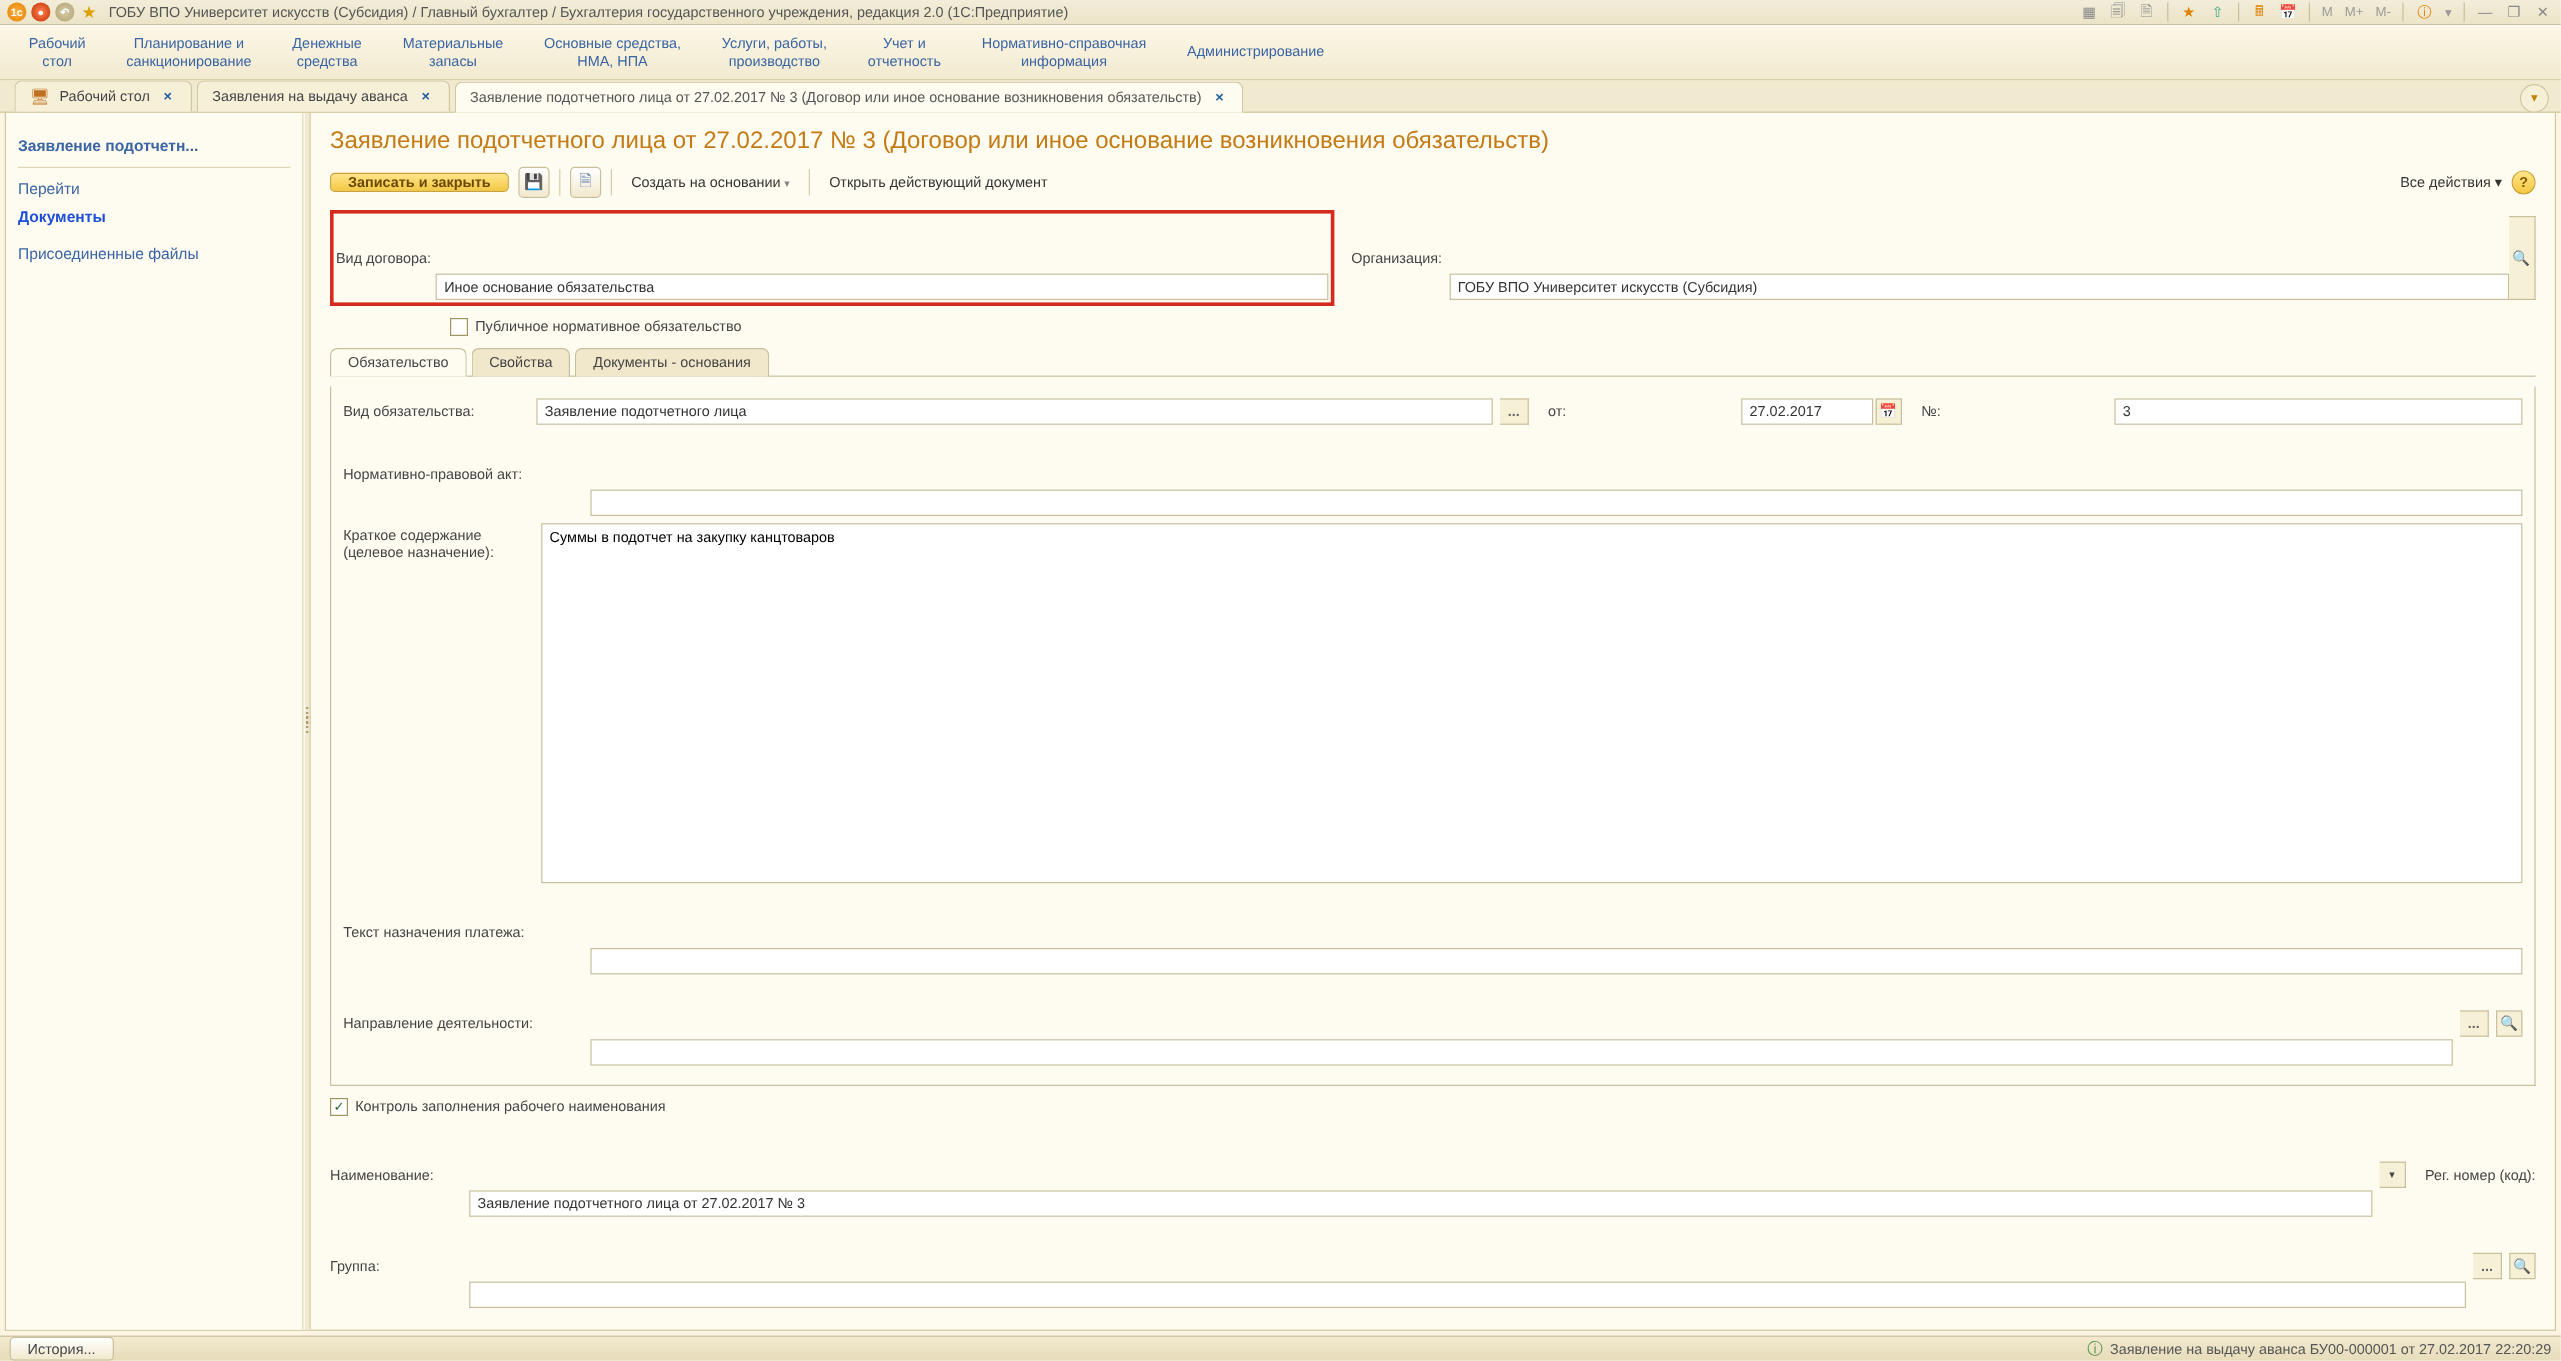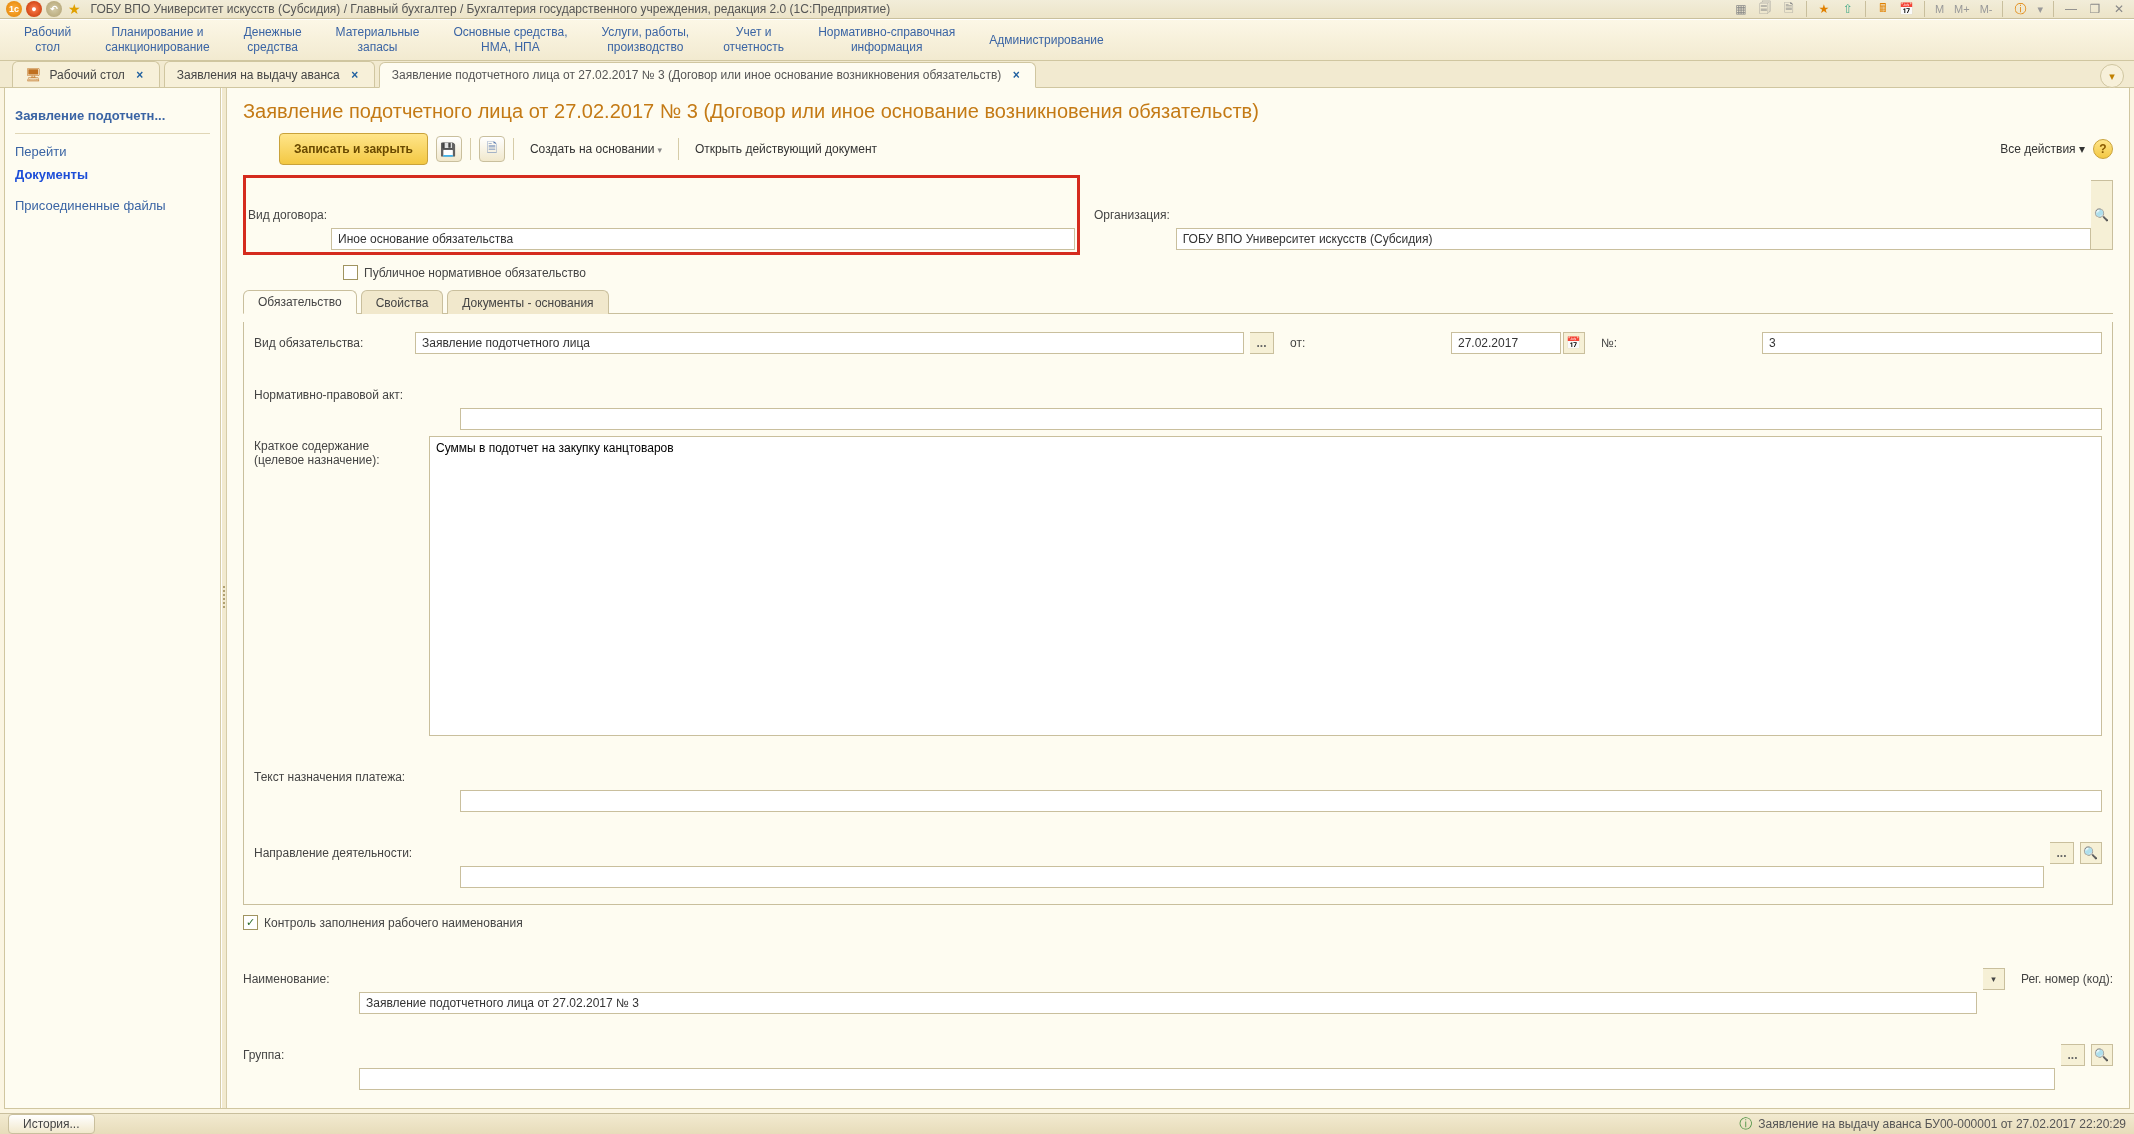--- a/index.html
+++ b/index.html
@@ -103,46 +103,46 @@
   width: 24px; height: 24px;
   border-radius:50%;
   background:#f7f0d9;
   border:1px solid #d0c6a0;
   display:flex; align-items:center; justify-content:center;
   color:#c08000; font-size:11px; cursor:pointer;
 }
 
 .body-split { flex:1; display:flex; background:#fefcf1; border:1px solid #d0c6a0; border-top:none; margin:0 4px 4px 4px;}
 .sidebar {
-  width: 216px;
+  width: 248px;
   border-right: 1px solid #d6cca8;
   padding: 16px 10px;
   background:#fefcf1;
 }
 .side-link { color:#3a64a4; font-size:13px; padding:4px 0; cursor:pointer;}
 .side-hr { height:1px; background:#e0d6b6; margin:6px 0 6px 0;}
 .side-section { color:#3a64a4; font-size:13px; padding:4px 0; }
 .side-bold { font-weight:bold; color:#1d4ed8; font-size:13px; padding:4px 0;}
 
 .split-handle { width:6px; background:#f2ead0; border-left:1px solid #fff; border-right:1px solid #d6cca8; display:flex; align-items:center; justify-content:center; cursor:col-resize;}
 .split-dots { width:2px; height:24px; background: repeating-linear-gradient(#b0a070 0 2px, transparent 2px 4px);}
 
 .content { flex:1; padding: 12px 16px; overflow:hidden; display:flex; flex-direction:column; }
 .doc-title { font-size:20px; color:#c47a15; margin-bottom:10px; }
 .toolbar {
   display:flex; align-items:center; gap:8px;
   margin-bottom:10px;
 }
 .btn-primary {
-  height:32px; padding:0 14px;
+  height:16px; padding:0 14px;
   border:1px solid #c9a23b;
   border-radius:4px;
   background: linear-gradient(#ffe58a, #f3c843);
   font-weight:bold; color:#6a4a00;
-  cursor:pointer; font-size:12px;margin-left:36px;
+  cursor:pointer; font-size:12px;
 }
 .btn-icon {
   width:26px; height:26px;
   border:1px solid #c9bf9d; border-radius:4px;
   background: linear-gradient(#fff, #f1e8cc);
   display:flex; align-items:center; justify-content:center;
   cursor:pointer; color:#5a7bb0; font-size:13px;
 }
 .toolbar-sep { width:1px; height:22px; background:#d6cca8;}
 .link-btn {
@@ -198,21 +198,21 @@
 .drow .form-label { min-width:155px; }
 .fld.select { flex:1;}
 .dots-btn {
   width:24px; height:22px; border:1px solid #c9bf9d; border-left:none;
   background:#f6f0d6; display:flex; align-items:center; justify-content:center;
   cursor:pointer; color:#666; font-weight:bold;
 }
 .date-group { display:flex; align-items:center; gap:2px; }
 .cal-btn { width:22px; height:22px; border:1px solid #c9bf9d; background:#f6f0d6; display:flex; align-items:center; justify-content:center; cursor:pointer; color:#b06020; font-size:12px;}
 .num-fld { width:340px;}
-.textarea-wrap { display:flex; gap:20px; margin-bottom:6px;}
+.textarea-wrap { display:flex; gap:10px; margin-bottom:6px;}
 .textarea-wrap .form-label { min-width:155px; padding-top:3px;}
 .big-textarea {
   flex:1; height:300px; border:1px solid #c9bf9d; background:#fff;
   font-size:12px; padding:4px 6px; resize:none;
   font-family: Arial, Helvetica, sans-serif;
 }
 .drow2 { display:flex; align-items:center; gap:6px; margin-bottom:6px;}
 .drow2 .form-label { min-width:200px;}
 .check-row { display:flex; align-items:center; gap:6px; margin:10px 0 8px 0;}
 .footer-rows { margin-top:6px;}

